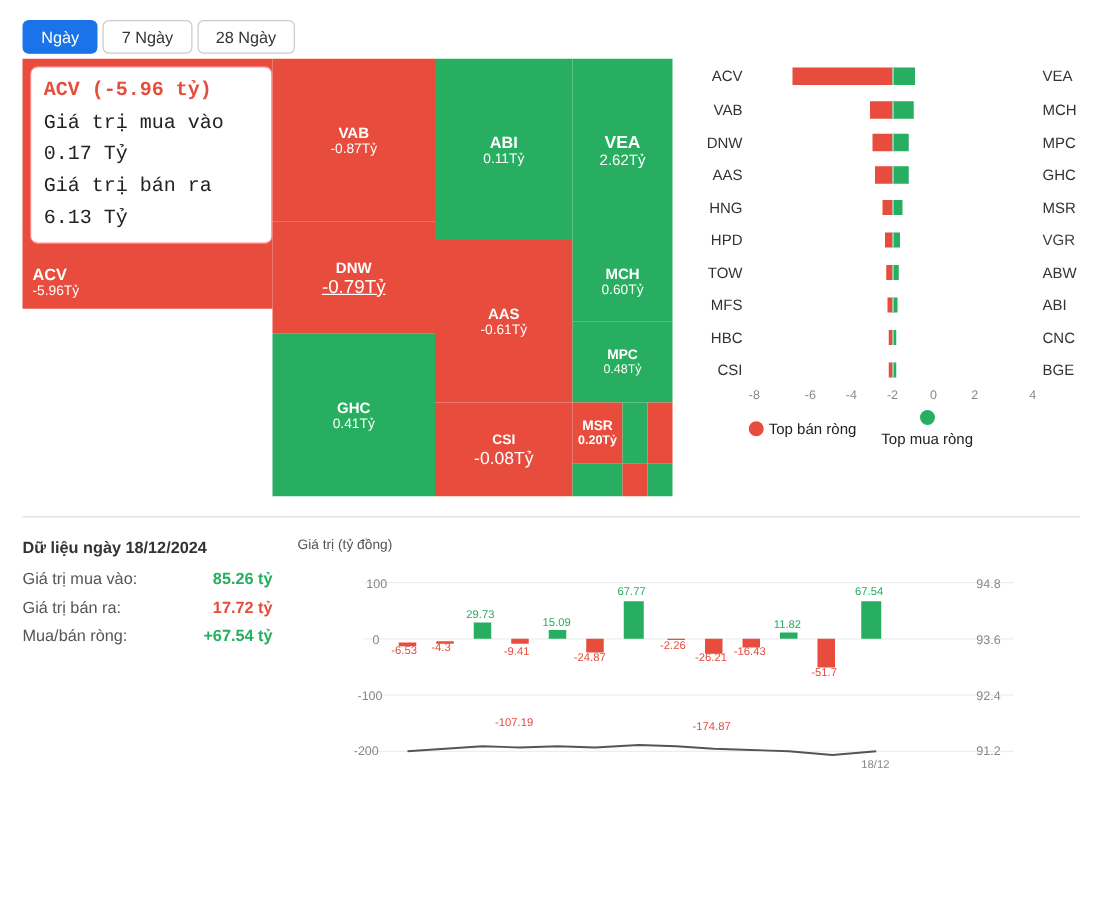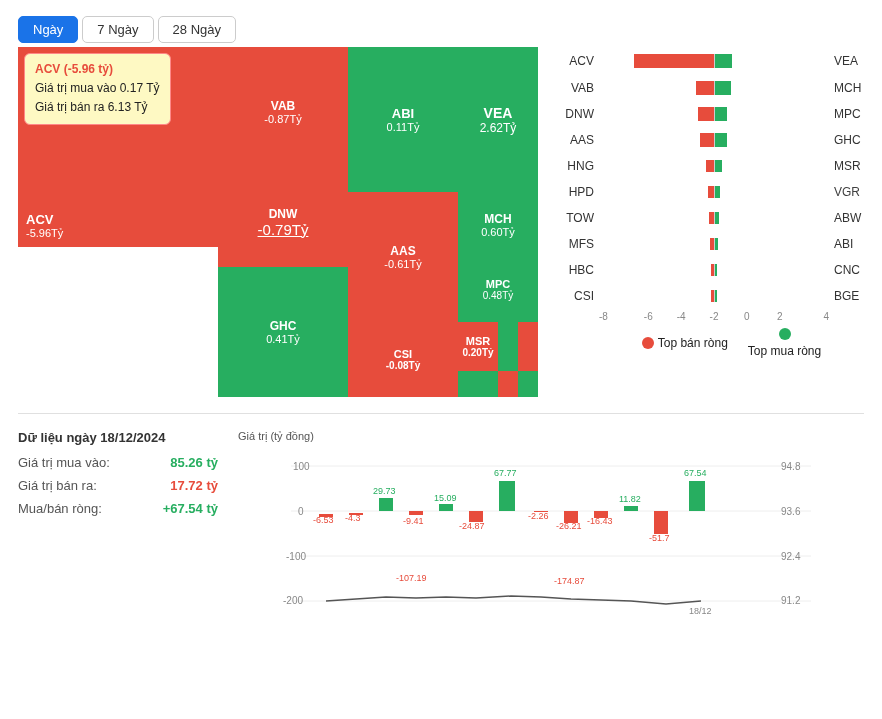--- a/index.html
+++ b/index.html
@@ -21,21 +21,21 @@
     
     .treemap-container { flex: 0 0 520px; }
     .treemap { position: relative; width: 520px; height: 350px; display: flex; }
 
     
     .tm-col-left { display: flex; flex-direction: column; width: 200px; height: 350px; }
     .tm-cell-acv { background: #e74c3c; flex: 0 0 200px; position: relative; display: flex; flex-direction: column; align-items: flex-start; justify-content: flex-start; padding: 6px; }
     .tm-cell-qns { background: #27ae60; flex: 1; display: flex; align-items: center; justify-content: center; }
 
     
-    .tooltip-box { background: #fef9c3; border: 1px solid #f88; border-radius: 6px; padding: 6px 10px; font-size: 12px; color: #222; position: absolute; top: 6px; left: 6px; z-index: 10; line-height: 1.6; }
+    .tooltip-box { background: #ffffff; border: 1px solid #f88; border-radius: 6px; padding: 6px 10px; font-size: 16px; color: #222; position: absolute; top: 6px; left: 6px; z-index: 10; line-height: 1.6; font-family: Liberation Mono, monospace; }
     .tooltip-box .tt-title { font-weight: bold; color: #e74c3c; }
     .tm-cell-label { position: absolute; bottom: 8px; left: 8px; color: #fff; font-size: 13px; font-weight: bold; }
     .tm-cell-label span { display: block; font-size: 11px; font-weight: normal; }
 
     
     .tm-col-mid { display: flex; flex-direction: column; width: 130px; height: 350px; }
     .tm-cell-vab { background: #e74c3c; flex: 0 0 130px; display: flex; flex-direction: column; align-items: center; justify-content: center; color: #fff; font-size: 12px; font-weight: bold; }
     .tm-cell-dnw { background: #e74c3c; flex: 0 0 90px; display: flex; flex-direction: column; align-items: center; justify-content: center; color: #fff; font-size: 12px; font-weight: bold; }
     .tm-cell-ghc { background: #27ae60; flex: 1; display: flex; flex-direction: column; align-items: center; justify-content: center; color: #fff; font-size: 12px; font-weight: bold; }
 
@@ -159,21 +159,21 @@
               <div class="tm-cell-mpc">
                 <span>MPC</span>
                 <span style="font-weight:normal; font-size:10px;">0.48Tỷ</span>
               </div>
             </div>
           </div>
 
           <div class="tm-bottom-row">
             <div class="tm-cell-csi">
               <span>CSI</span>
-              <span style="font-weight:bold; font-size:10px;">-0.08Tỷ</span>
+              <span style="font-weight:normal; font-size:14px;">-0.08Tỷ</span>
             </div>
             <div class="tm-bottom-right">
               <div class="tm-cell-msr" style="display:flex; flex-direction:column; align-items:center; justify-content:center; color:#fff;">
                 <span style="font-size:11px; font-weight:bold;">MSR</span>
                 <span style="font-size:10px;">0.20Tỷ</span>
               </div>
               <div class="tm-cell-small1"></div>
               <div class="tm-cell-small2"></div>
               <div class="tm-cell-small3"></div>
               <div class="tm-cell-small4"></div>
@@ -295,21 +295,21 @@
         <div style="display:flex; font-size:10px; color:#888; margin-top:2px; padding-left:35px; padding-right:35px;">
           <span style="flex:1; text-align:left;">-8</span>
           <span style="flex:1; text-align:center;">-6</span>
           <span style="flex:1; text-align:center;">-4</span>
           <span style="flex:1; text-align:center;">-2</span>
           <span style="flex:1; text-align:center;">0</span>
           <span style="flex:1; text-align:center;">2</span>
           <span style="flex:1; text-align:right;">4</span>
         </div>
 
-        <div class="legend-row" style="padding-left:35px; margin-top:6px;justify-content:center;">
+        <div class="legend-row" style="padding-left:35px; margin-top:6px;">
           <span style="display:flex; align-items:center; gap:4px;">
             <span style="width:12px; height:12px; border-radius:50%; background:#e74c3c; display:inline-block;"></span>
             <span>Top bán ròng</span>
           </span>
           <span style="display:flex; align-items:center; gap:4px;flex-direction:column;">
             <span style="width:12px; height:12px; border-radius:50%; background:#27ae60; display:inline-block;"></span>
             <span>Top mua ròng</span>
           </span>
         </div>
       </div>

